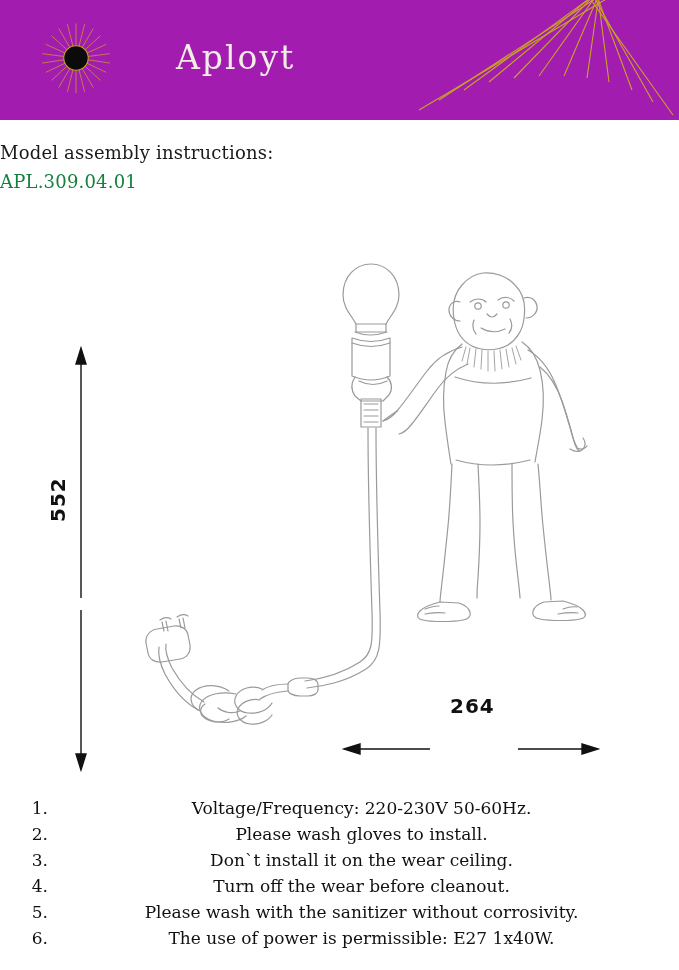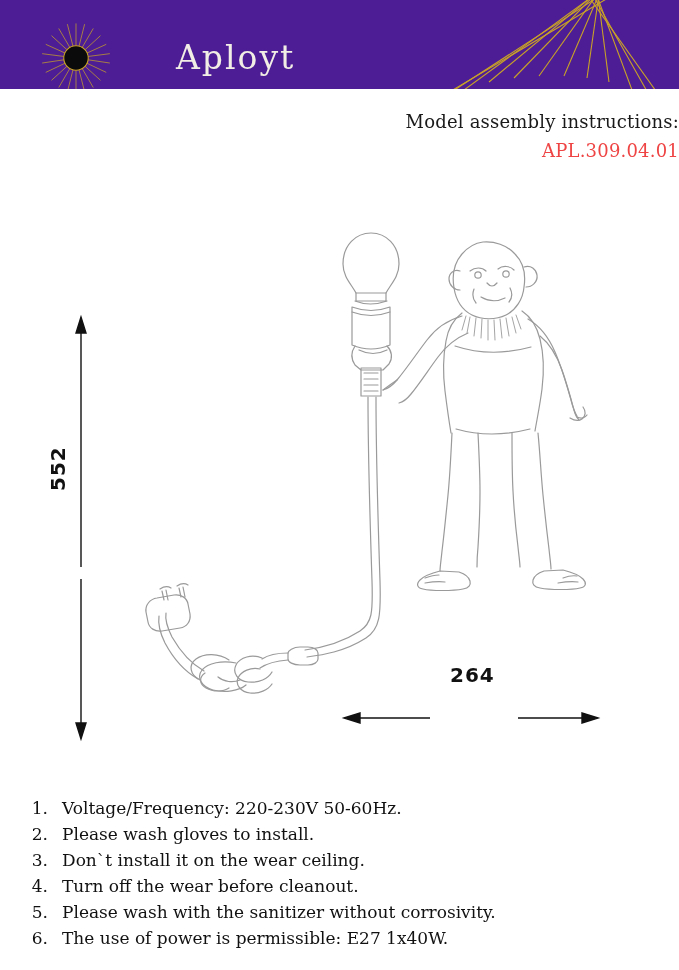--- a/index.html
+++ b/index.html
@@ -13,22 +13,22 @@
     font-family: "DejaVu Sans", sans-serif;
     color: #1a1a1a;
     overflow: hidden;
     position: relative;
   }
 
   
   .header {
     position: relative;
     width: 679px;
-    height: 89px;
-    background: #4c1d95;
+    height: 120px;
+    background: #a21caf;
     overflow: hidden;
   }
   .header-inner {
     position: absolute;
     inset: 0;
   }
   .brand {
     position: absolute;
     left: 176px;
     top: 38px;
@@ -49,31 +49,31 @@
     position: absolute;
     right: -10px;
     top: -90px;
     width: 300px;
     height: 220px;
   }
 
   
   .title-block {
     margin-top: 22px;
-    text-align: right;
+    text-align: left;
     font-family: "DejaVu Serif", serif;
   }
   .title-line1 {
     font-size: 18px;
     color: #1a1a1a;
     letter-spacing: 0.2px;
   }
   .title-line2 {
     font-size: 18px;
-    color: #ef4444;
+    color: #15803d;
     margin-top: 8px;
     letter-spacing: 0.2px;
   }
 
   
   .drawing {
     position: relative;
     width: 679px;
     height: 590px;
   }
@@ -120,20 +120,21 @@
     color: #111;
   }
   .note-num {
     width: 30px;
     text-align: right;
     flex: none;
     padding-right: 14px;
   }
   .note-text {
     flex: 1;
+    text-align: center;
   }
 </style>
 </head>
 <body>
 
 <div class="header">
   <div class="header-inner">
 
     <svg class="sun-left" viewBox="0 0 100 100">
       <g stroke="#c9a227" stroke-width="1">

